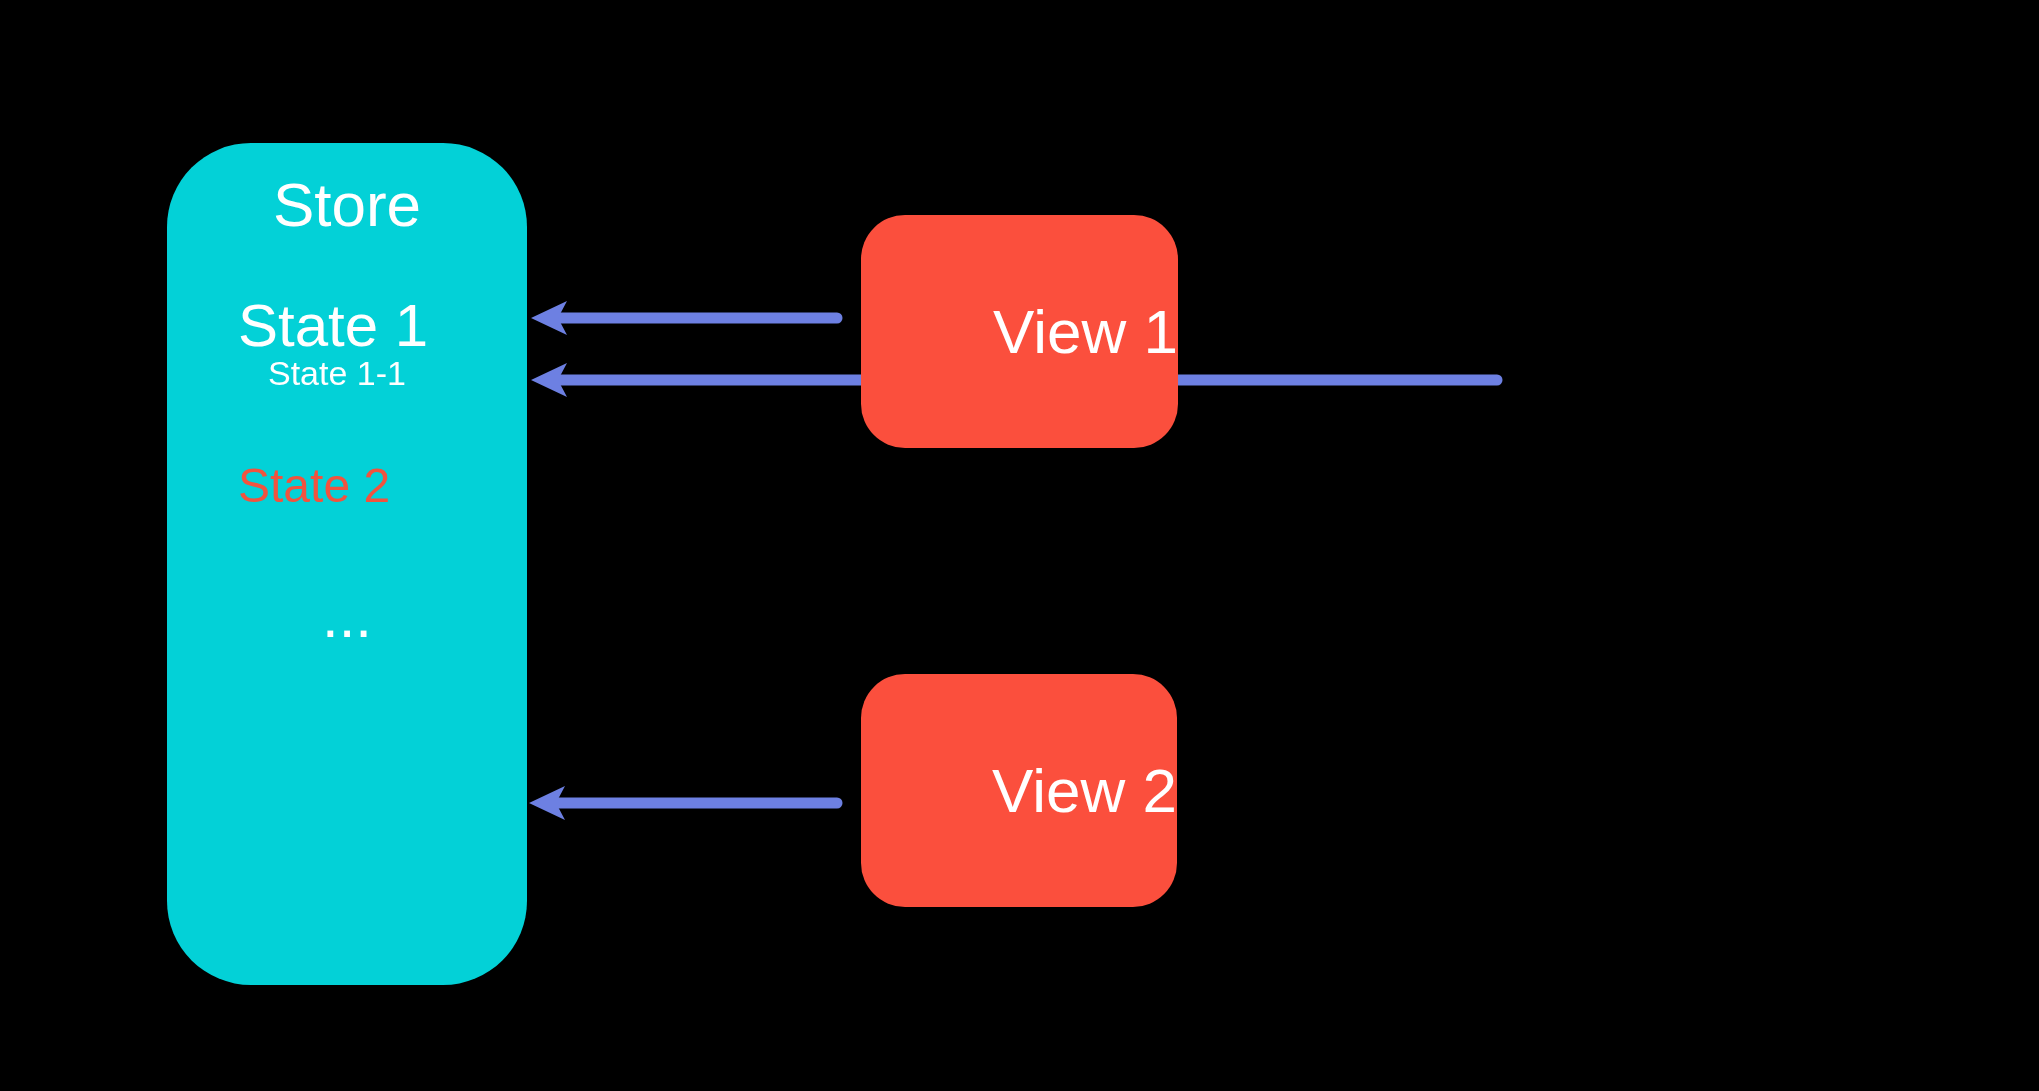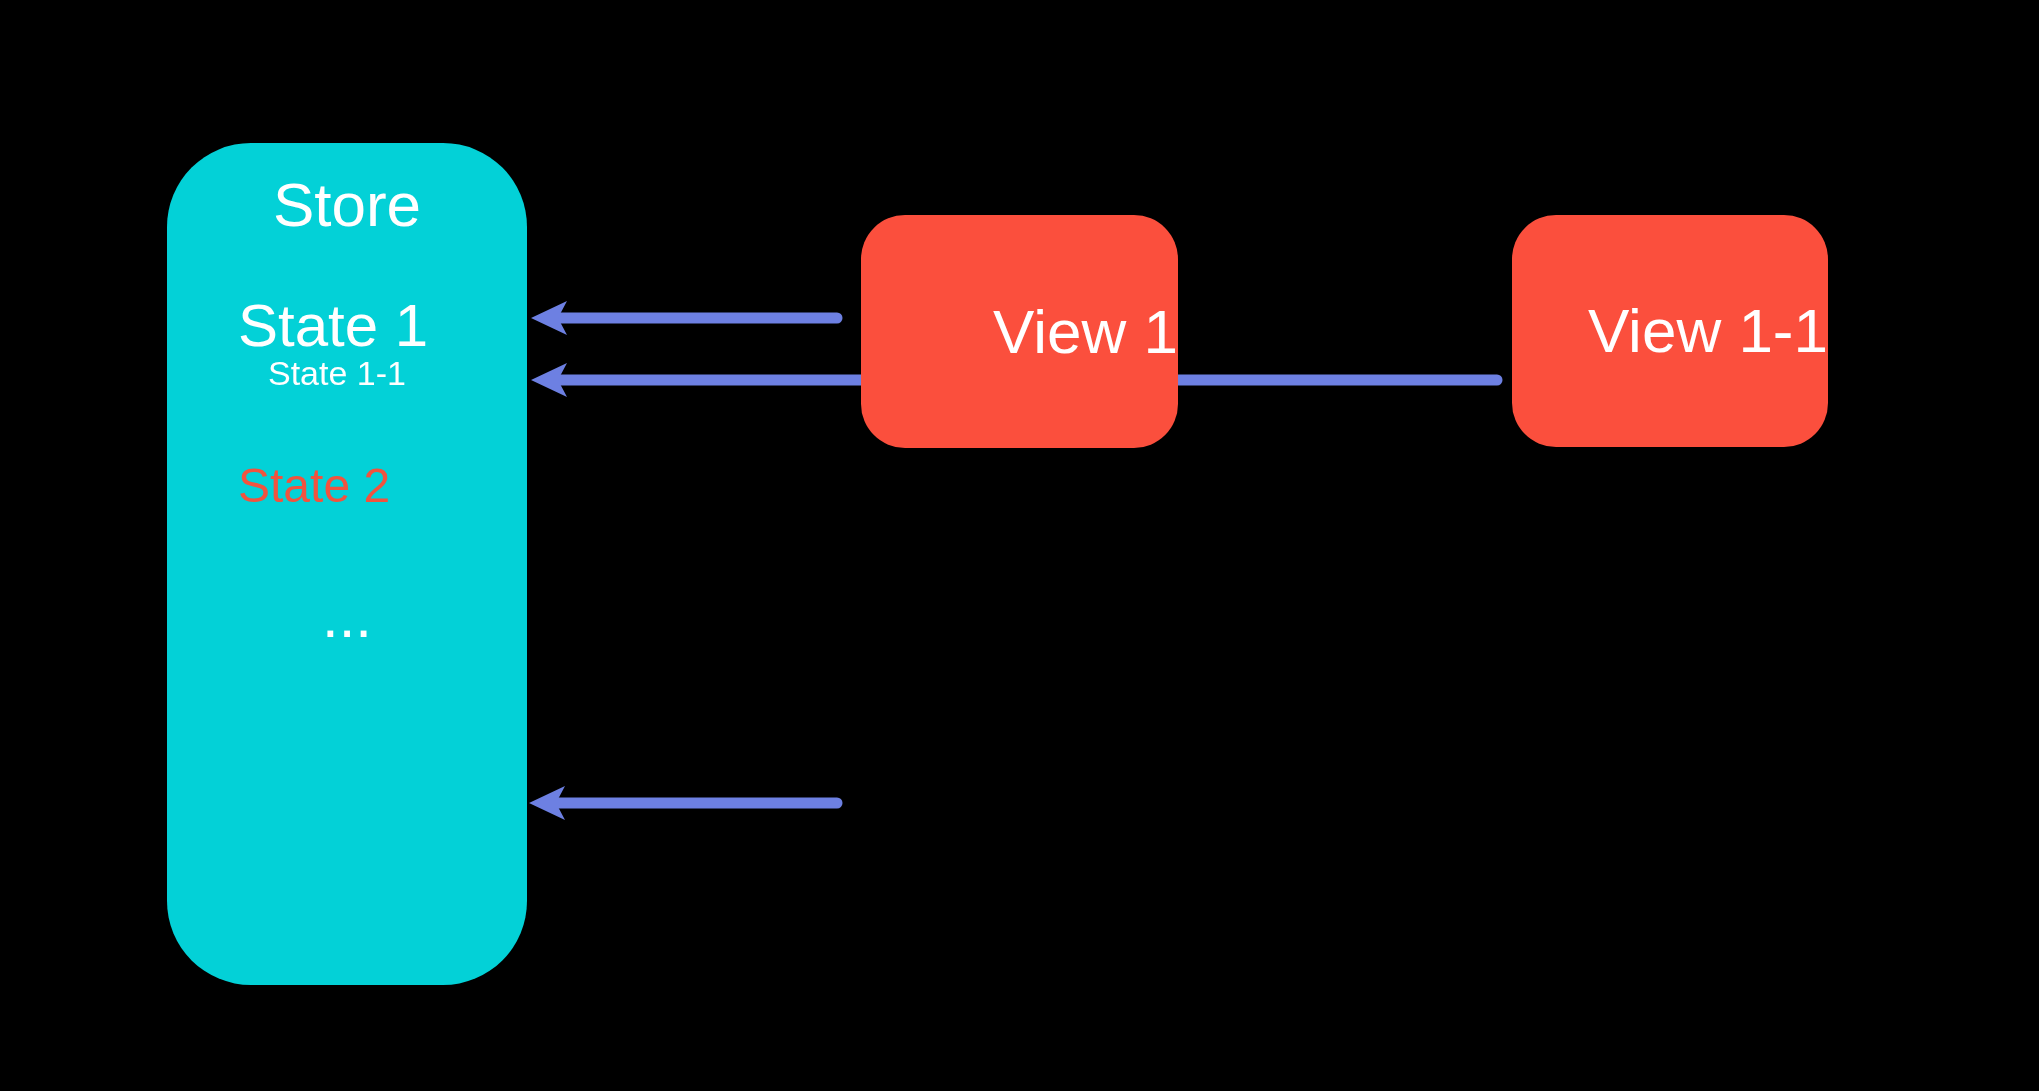--- a/index.html
+++ b/index.html
@@ -103,18 +103,18 @@
     <div class="state-label state-1">State 1</div>
     <div class="state-label state-1-1">State 1-1</div>
     <div class="state-label state-2">State 2</div>
     <div class="state-label state-ellipsis">...</div>
   </div>
 
   <div class="node view-node view-1-node">
     <span class="view-label">View 1</span>
   </div>
 
-  <div class="node view-node view-1-1-node">
-    <span class="view-label">View 1-1</span>
+
+  <div class="node view-node view-2-node">
+    <span class="view-label">View 2</span>
   </div>
-
 
 </div>
 
 </body></html>

